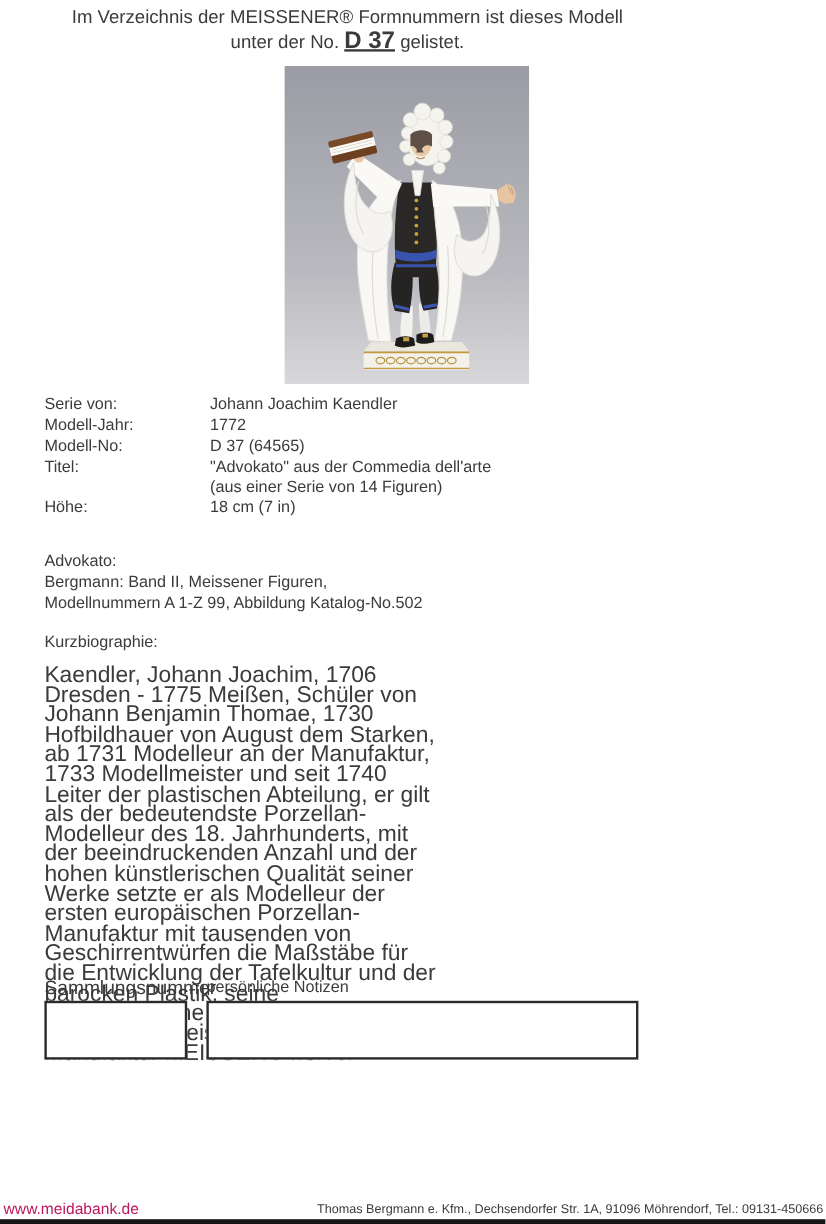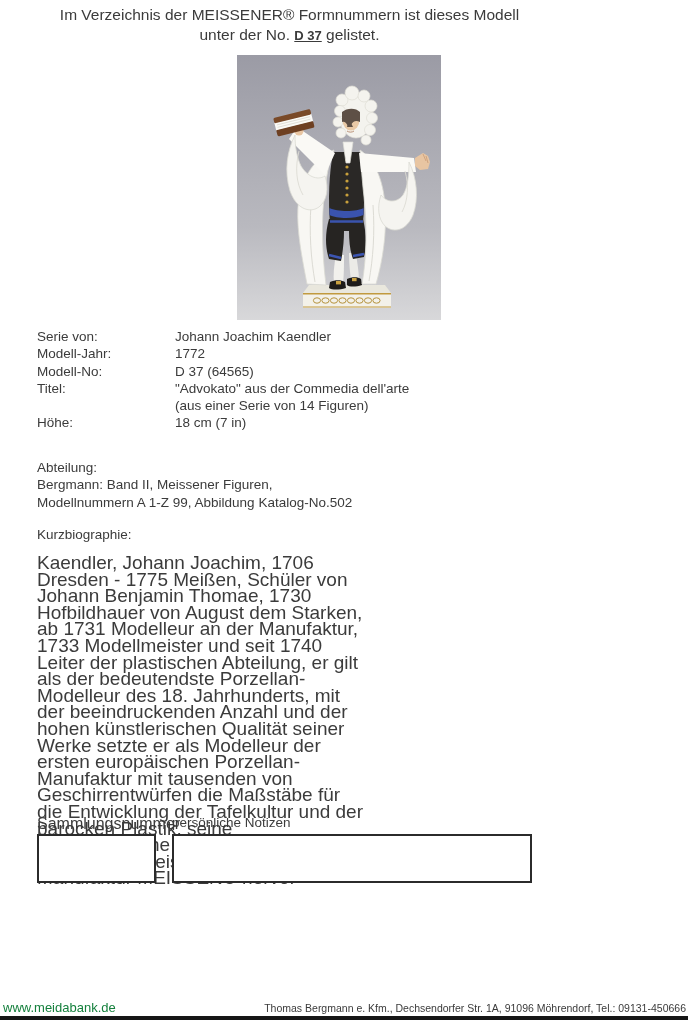--- a/index.html
+++ b/index.html
@@ -9,21 +9,21 @@
     position:relative;
     font-family:"Liberation Sans", sans-serif;
     color:#3b3b3b;
     overflow:hidden;
   }
   .header {
     position:absolute; top:5px; left:0; width:579px;
     text-align:center;
     font-size:15.5px; line-height:19.5px;
   }
-  .model-no-strong { font-weight:bold; font-size:13px;text-decoration:underline; }
+  .model-no-strong { font-weight:bold; font-size:20px;text-decoration:underline; }
 
   .photo-frame {
     position:absolute; left:237px; top:55px;
     width:204px; height:265px;
   }
   .photo-frame svg { display:block; }
 
   .details {
     position:absolute; left:37px; top:328px;
     font-size:13.5px; line-height:17.3px;
@@ -65,21 +65,21 @@
   }
   .collection-box-notes {
     position:absolute; left:172px; top:834px;
     width:356px; height:45px;
     border:2px solid #2b2b2b;
     background:#ffffff;
   }
 
   .footer-website {
     position:absolute; left:3px; top:1000px;
-    font-size:13px; color:#15803d; text-decoration:none;
+    font-size:13px; color:#be185d; text-decoration:none;
   }
   .footer-address {
     position:absolute; right:2px; top:1002px;
     font-size:10.5px; color:#3b3b3b;
     white-space:nowrap;
   }
   .bottom-bar {
     position:absolute; left:0; bottom:0;
     width:688px; height:4px;
     background:#161616;
@@ -218,21 +218,21 @@
       <div>(aus einer Serie von 14 Figuren)</div>
     </div>
   </div>
   <div class="details-row">
     <div class="details-label">Höhe:</div>
     <div class="details-value">18 cm (7 in)</div>
   </div>
 </div>
 
 <div class="literature">
-  <div class="lit-heading">Abteilung:</div>
+  <div class="lit-heading">Advokato:</div>
   <div>Bergmann: Band II, Meissener Figuren,</div>
   <div>Modellnummern A 1-Z 99, Abbildung Katalog-No.502</div>
 </div>
 
 <div class="bio-heading">Kurzbiographie:</div>
 <div class="bio-text">Kaendler, Johann Joachim, 1706 Dresden - 1775 Meißen, Schüler von Johann Benjamin Thomae, 1730 Hofbildhauer von August dem Starken, ab 1731 Modelleur an der Manufaktur, 1733 Modellmeister und seit 1740 Leiter der plastischen Abteilung, er gilt als der bedeutendste Porzellan-Modelleur des 18. Jahrhunderts, mit der beeindruckenden Anzahl und der hohen künstlerischen Qualität seiner Werke setzte er als Modelleur der ersten europäischen Porzellan-Manufaktur mit tausenden von Geschirrentwürfen die Maßstäbe für die Entwicklung der Tafelkultur und der barocken Plastik, seine unerschöpfliche Schaffenskraft brachte einzigartige Meisterwerke in der Manufaktur MEISSEN® hervor</div>
 
 <div class="collection-label-number">Sammlungsnummer</div>
 <div class="collection-label-notes">persönliche Notizen</div>
 <div class="collection-box-number"></div>

